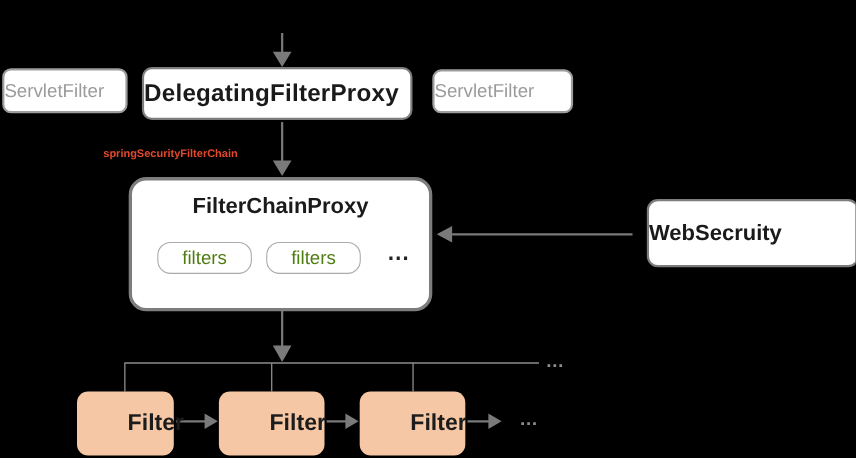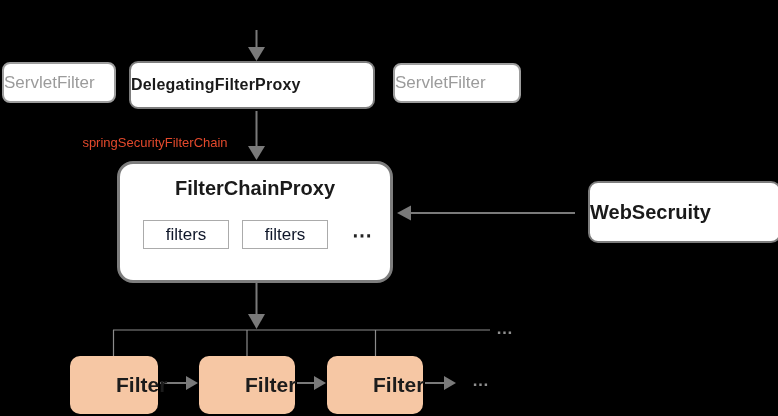--- a/index.html
+++ b/index.html
@@ -37,46 +37,46 @@
     border-radius:8px;
     color:var(--muted-text);
     font-size:17px;
   }
   .sv-left{left:2px;top:62px;width:114px;height:41px;}
   .sv-right{left:393px;top:63px;width:128px;height:40px;}
   .dfp{
     left:129px;top:61px;width:246px;height:48px;
     border:2.5px solid var(--border-gray);
     border-radius:9px;
-    font-size:16px;font-weight:600;letter-spacing:0.2px;
+    font-size:22px;font-weight:600;letter-spacing:0.2px;
   }
   .red-label{
     position:absolute;left:66px;top:135px;width:178px;
     text-align:center;
     color:var(--accent-red);
-    font-size:13px;font-weight:400;
+    font-size:10px;font-weight:700;
   }
   .fcp{
     left:117px;top:161px;width:276px;height:122px;
     border:3px solid var(--border-gray);
     border-radius:16px;
     display:block;
   }
   .fcp-title{
     position:absolute;left:0;top:13px;width:100%;
     text-align:center;
     font-size:20px;font-weight:600;color:#1a1a1a;
   }
   .filters-chip{
     position:absolute;top:56px;width:86px;height:29px;
     background:#fff;
     border:1.5px solid #ababab;
-    border-radius:0;
+    border-radius:12px;
     display:flex;align-items:center;justify-content:center;
-    font-size:17px;color:#0f172a;
+    font-size:17px;color:#4d7c0f;
   }
   .chip-a{left:23px;}
   .chip-b{left:122px;}
   .fcp-dots{
     position:absolute;left:220px;top:56px;width:46px;height:29px;
     display:flex;align-items:center;justify-content:center;
     font-size:20px;font-weight:700;color:#222;letter-spacing:2px;
   }
   .websec{
     left:576px;top:181px;width:193px;height:62px;

